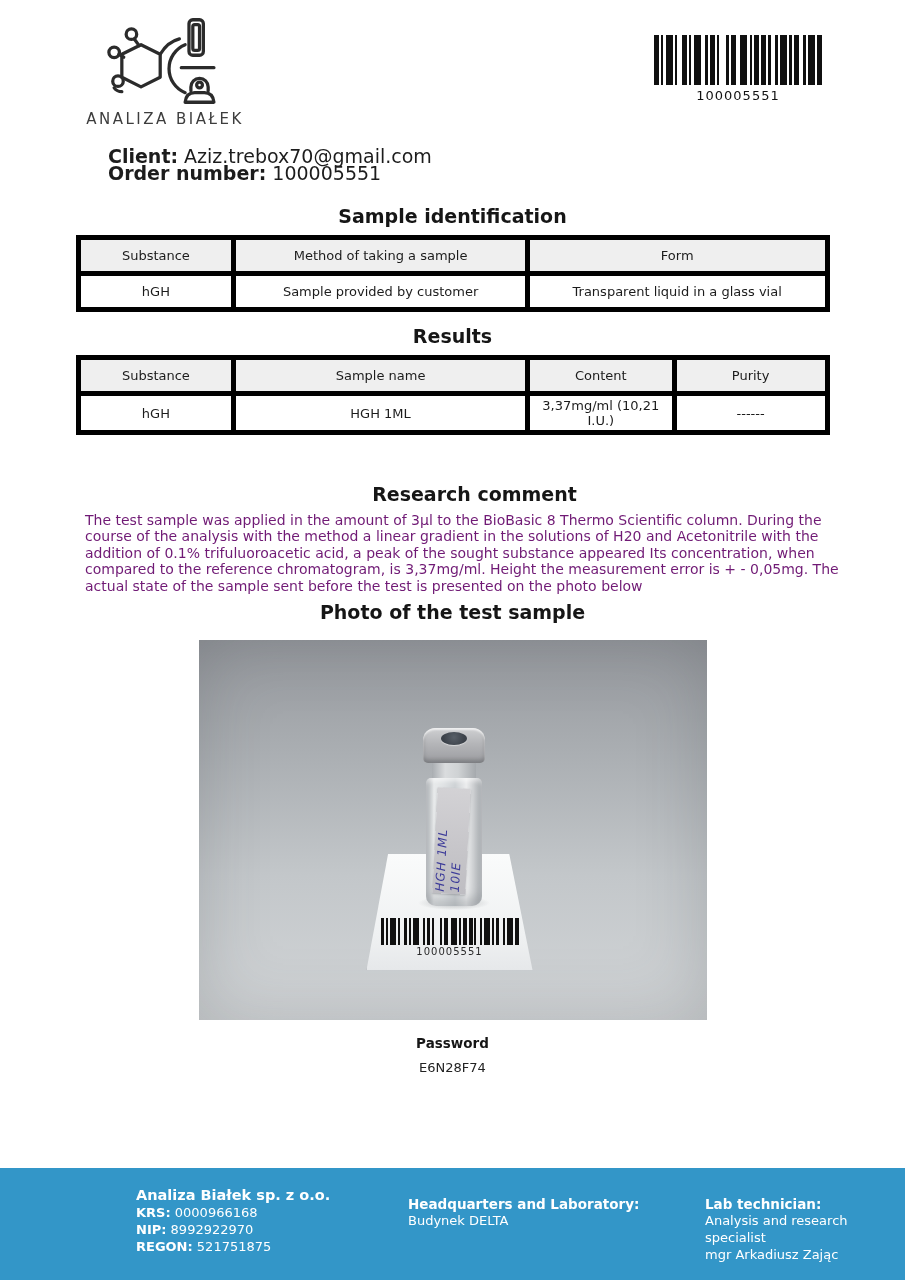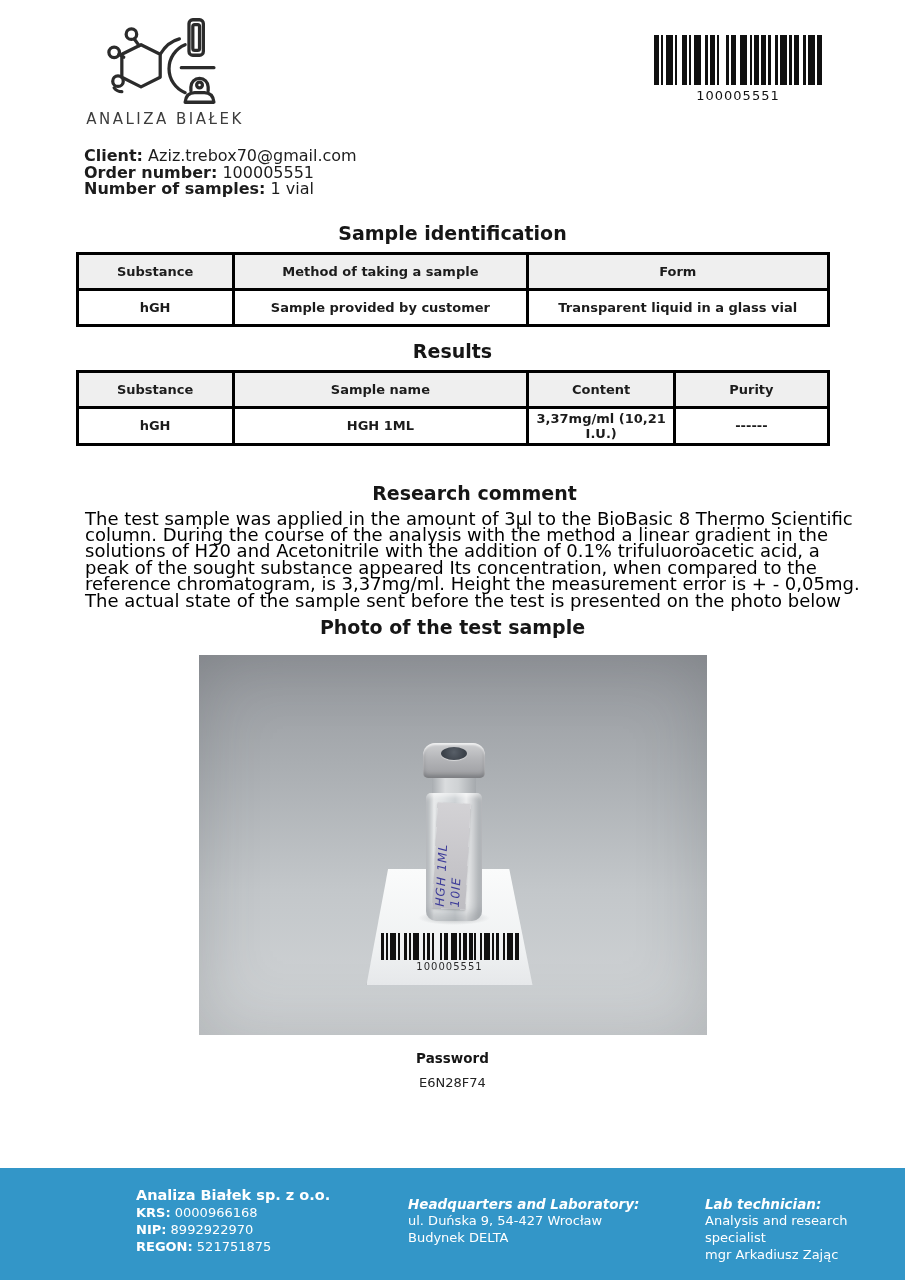--- a/index.html
+++ b/index.html
@@ -16,41 +16,41 @@
   .logo-block { width:160px; text-align:center; }
   .logo-icon { display:block; margin:0 auto; }
   .logo-text { margin-top:2px; font-size:15px; letter-spacing:2.5px; color:#3d3d3d; white-space:nowrap; }
   .barcode-block { width:168px; text-align:center; padding-top:21px; }
   .barcode-bars { display:flex; height:50px; width:168px; background:#fff; }
   .barcode-bars > div { height:100%; }
   .barcode-num { margin-top:3px; font-size:13px; letter-spacing:1px; color:#111; }
 
   
   .doc-title { text-align:center; font-size:22px; font-weight:bold; margin-top:4px; color:#161616; }
-  .info { display:flex; padding:0 84px; margin-top:16px; font-size:16px; line-height:16.5px; }
+  .info { display:flex; padding:0 108px; margin-top:16px; font-size:19px; line-height:16.5px; }
   .info-col-left  { width:375px; }
   .info-col-right { flex:1; }
   .info b { font-weight:bold; }
 
   
   .section-h { text-align:center; font-size:19px; font-weight:bold; color:#161616; }
   .h-sample  { margin-top:24px; }
   .h-results { margin-top:13px; }
-  .h-comment { margin-top:36px;padding-left:44px; }
+  .h-comment { margin-top:48px;padding-left:44px; }
   .h-photo   { margin-top:7px; }
 
   
   table.lab { width:754px; margin:8px auto 0; border-collapse:collapse; border:2px solid #000; font-size:13px; }
-  table.lab th, table.lab td { border:3px solid #000000; height:36px; text-align:center; font-weight:bold; padding:2px 6px; }
+  table.lab th, table.lab td { border:5px solid #000000; height:36px; text-align:center; font-weight:normal; padding:2px 6px; }
   table.lab th { background:#efefef; }
   .t1-c0 { width:20.8%; } .t1-c1 { width:39.2%; } .t1-c2 { width:40%; }
   .t2-c0 { width:20.8%; } .t2-c1 { width:39.2%; } .t2-c2 { width:19.6%; } .t2-c3 { width:20.4%; }
 
   
-  .comment-text { margin:7px 37px 0 85px; font-size:18px; line-height:16.4px; color:#000000; }
+  .comment-text { margin:7px 37px 0 85px; font-size:14px; line-height:16.4px; color:#701a75; }
 
   
   .photo {
     position:relative; width:508px; height:380px; margin:17px auto 0;
     background:linear-gradient(180deg,#95989d 0%,#a9adb1 28%,#c3c7ca 62%,#d2d5d7 100%);
     box-shadow:inset 0 0 70px rgba(55,60,66,.22);
     overflow:hidden;
   }
   .card {
     position:absolute; left:168px; top:214px; width:166px; height:116px;
@@ -89,21 +89,21 @@
 
   
   .footer { position:absolute; left:0; bottom:0; width:905px; height:112px;
     background:var(--footer-bg,#3396c8); color:#fff; display:flex; padding:19px 0 0 88px; }
   .f-col1 { width:272px;margin-left:48px; }
   .f-col2 { width:297px; padding-top:9px; }
   .f-col3 { flex:1; padding-top:9px; }
   .footer .f-company { font-size:14.5px; font-weight:bold; margin-bottom:2px; }
   .footer .f-line { font-size:13px; line-height:16.8px; }
   .footer .f-label { font-weight:bold; }
-  .footer .f-title { font-size:13.5px; font-weight:bold; line-height:17px;font-style:italic; }
+  .footer .f-title { font-size:13.5px; font-weight:bold; line-height:17px; }
 </style>
 </head>
 <body>
 
 <div class="page">
 
   <div class="header">
     <div class="logo-block">
       <svg class="logo-icon" width="126" height="94" viewBox="0 0 130 98" fill="none" stroke="#2b2b2b" stroke-width="3.4" stroke-linecap="round" stroke-linejoin="round">
 
@@ -183,21 +183,20 @@
         </div>
       <div class="barcode-num">100005551</div>
     </div>
   </div>
 
 
   <div class="info">
     <div class="info-col-left">
       <div><b>Client:</b> <span>Aziz.trebox70@gmail.com</span></div>
       <div><b>Order number:</b> <span>100005551</span></div>
-      <div><b>Number of samples:</b> <span>1 vial</span></div>
     </div>
   </div>
 
   <div class="section-h h-sample">Sample identification</div>
   <table class="lab">
     <thead>
       <tr>
         <th class="t1-c0">Substance</th>
         <th class="t1-c1">Method of taking a sample</th>
         <th class="t1-c2">Form</th>
@@ -313,21 +312,20 @@
 
   <div class="footer">
     <div class="f-col1">
       <div class="f-company">Analiza Białek sp. z o.o.</div>
       <div class="f-line"><span class="f-label">KRS:</span> <span>0000966168</span></div>
       <div class="f-line"><span class="f-label">NIP:</span> <span>8992922970</span></div>
       <div class="f-line"><span class="f-label">REGON:</span> <span>521751875</span></div>
     </div>
     <div class="f-col2">
       <div class="f-title">Headquarters and Laboratory:</div>
-      <div class="f-line">ul. Duńska 9, 54-427 Wrocław</div>
       <div class="f-line">Budynek DELTA</div>
     </div>
     <div class="f-col3">
       <div class="f-title">Lab technician:</div>
       <div class="f-line">Analysis and research specialist</div>
       <div class="f-line">mgr Arkadiusz Zając</div>
     </div>
   </div>
 
 </div>

